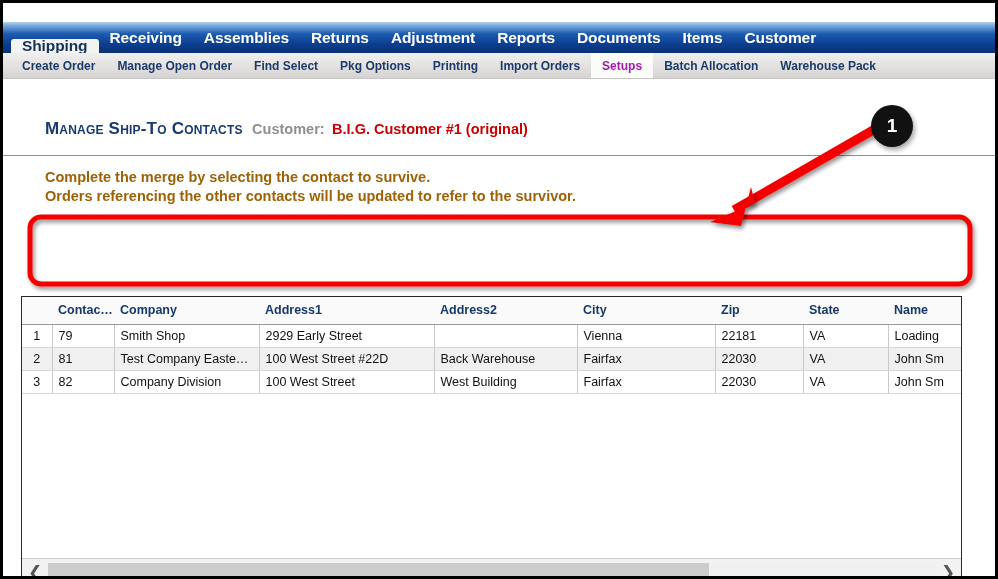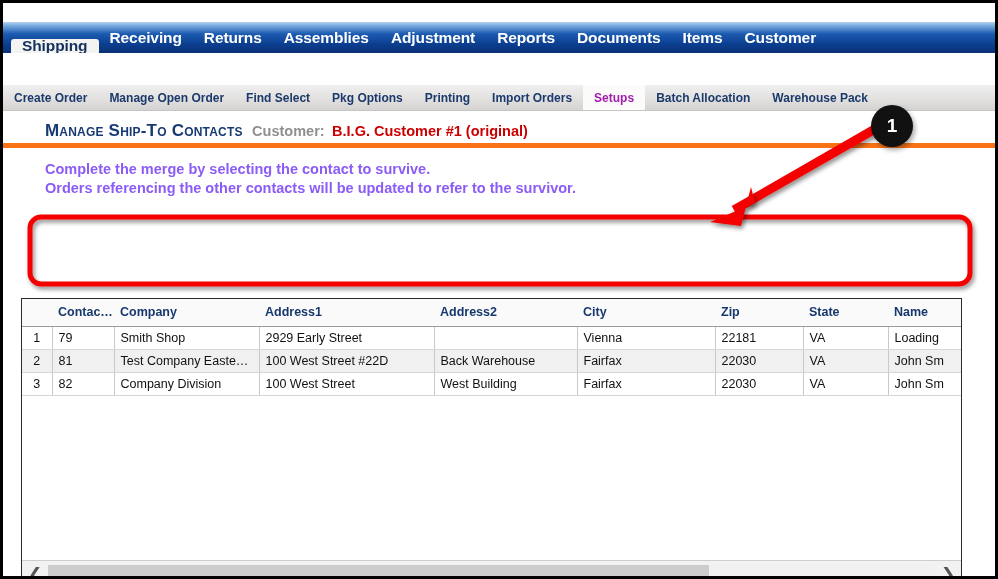--- a/index.html
+++ b/index.html
@@ -61,24 +61,24 @@
     border-top-right-radius: 3px;
     margin-top: 17px;
   }
 
   
   .sub-nav {
     height: 26px;
     background: linear-gradient(to bottom, #f0efef 0%, #e2e1e0 55%, #d4d3d2 100%);
     display: flex;
     align-items: stretch;
+    padding-left: 8px;
     box-sizing: border-box;
     border-bottom: 1px solid #c6c5c4;
     overflow: hidden;
-    margin-top: 32px;
   }
   .sub-nav-item {
     display: flex;
     align-items: center;
     padding: 0 11px;
     color: #1b3a6b;
     font-size: 12px;
     font-weight: bold;
     white-space: nowrap;
   }
@@ -89,23 +89,24 @@
 
   
   .content {
     position: relative;
     padding: 0 0 0 0;
     background: #ffffff;
     height: 500px;
   }
 
   .page-title-row {
-    padding: 10px 0 2px 42px;
-    border-bottom: 5px solid #f97316;
+    padding: 10px 0 16px 42px;
+    border-bottom: 1px solid #f97316;
     margin-right: 0;
+    margin-top: 30px;
   }
   .page-title {
     font-size: 17px;
     font-weight: bold;
     color: #173a72;
     font-variant: small-caps;
     letter-spacing: 0.2px;
     display: inline;
   }
   .page-title-cust-label {
@@ -120,21 +121,21 @@
     font-weight: bold;
     color: #cc0000;
     display: inline;
     margin-left: 3px;
   }
 
   .instructions {
     padding: 12px 0 0 42px;
   }
   .instruction-line {
-    color: #8b5cf6;
+    color: #a16207;
     font-size: 14.5px;
     font-weight: bold;
     line-height: 19px;
     white-space: nowrap;
   }
 
   
   .grid-wrap {
     position: absolute;
     left: 18px;
@@ -302,24 +303,24 @@
   <div class="top-strip"></div>
 
   <div class="main-nav">
     <div class="main-nav-item active">
         <span>Shipping</span>
       </div>
     <div class="main-nav-item">
         <span>Receiving</span>
       </div>
     <div class="main-nav-item">
+        <span>Assemblies</span>
+      </div>
+    <div class="main-nav-item">
         <span>Returns</span>
-      </div>
-    <div class="main-nav-item">
-        <span>Assemblies</span>
       </div>
     <div class="main-nav-item">
         <span>Adjustment</span>
       </div>
     <div class="main-nav-item">
         <span>Reports</span>
       </div>
     <div class="main-nav-item">
         <span>Documents</span>
       </div>

